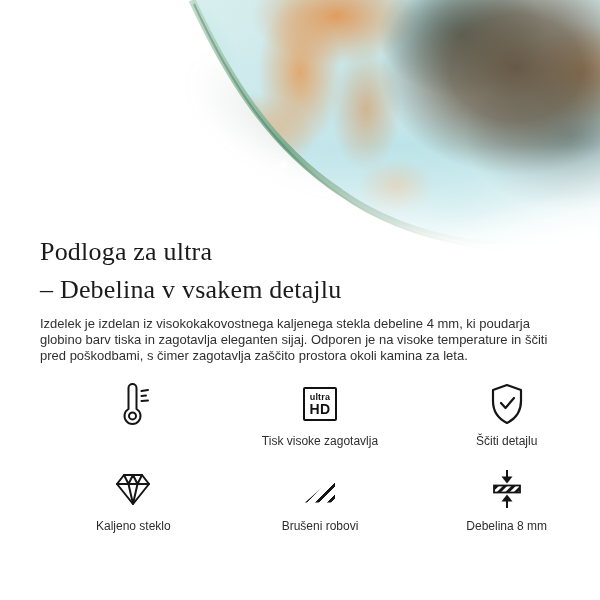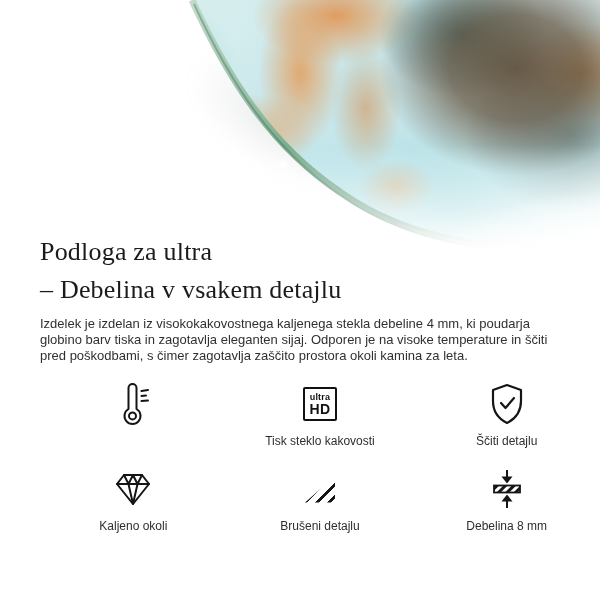--- a/index.html
+++ b/index.html
@@ -138,21 +138,21 @@
         </div>
       </div>
 
       <div class="feature">
         <div class="icon-wrap">
           <div class="uhd-box">
             <span class="uhd-top">ultra</span>
             <span class="uhd-bottom">HD</span>
           </div>
         </div>
-        <div class="feature-label">Tisk steklo kakovosti</div>
+        <div class="feature-label">Tisk visoke zagotavlja</div>
       </div>
 
       <div class="feature">
         <div class="icon-wrap">
           <svg class="ico" width="40" height="44" viewBox="0 0 40 44" style="stroke-width:2.2">
             <path d="M20,3 L34,8 V19 C34,30 28,37 20,41 C12,37 6,30 6,19 V8 Z"></path>
             <polyline points="14,21 18.5,26 27,16"></polyline>
           </svg>
         </div>
         <div class="feature-label">Ščiti detajlu</div>
@@ -160,28 +160,28 @@
 
       <div class="feature">
         <div class="icon-wrap">
           <svg class="ico" width="42" height="38" viewBox="0 0 42 38">
             <path d="M5,14 L12,5 H30 L37,14 L21,34 Z"></path>
             <line x1="5" y1="14" x2="37" y2="14"></line>
             <path d="M12,5 L16.5,14 L21,5 L25.5,14 L30,5"></path>
             <path d="M16.5,14 L21,34 M25.5,14 L21,34"></path>
           </svg>
         </div>
-        <div class="feature-label">Kaljeno okoli</div>
+        <div class="feature-label">Kaljeno steklo</div>
       </div>
 
       <div class="feature">
         <div class="icon-wrap">
           <div class="stripes-shape"></div>
         </div>
-        <div class="feature-label">Brušeni detajlu</div>
+        <div class="feature-label">Brušeni robovi</div>
       </div>
 
       <div class="feature">
         <div class="icon-wrap">
           <svg width="40" height="42" viewBox="0 0 40 42">
             <line x1="20" y1="2" x2="20" y2="9" stroke="#151515" stroke-width="2"></line>
             <polygon points="14.5,8.5 25.5,8.5 20,15.5" fill="#151515"></polygon>
             <rect x="7" y="17.5" width="26" height="7" fill="url(#hatch)" stroke="#151515" stroke-width="1.8"></rect>
             <polygon points="14.5,33.5 25.5,33.5 20,26.5" fill="#151515"></polygon>
             <line x1="20" y1="33" x2="20" y2="40" stroke="#151515" stroke-width="2"></line>

